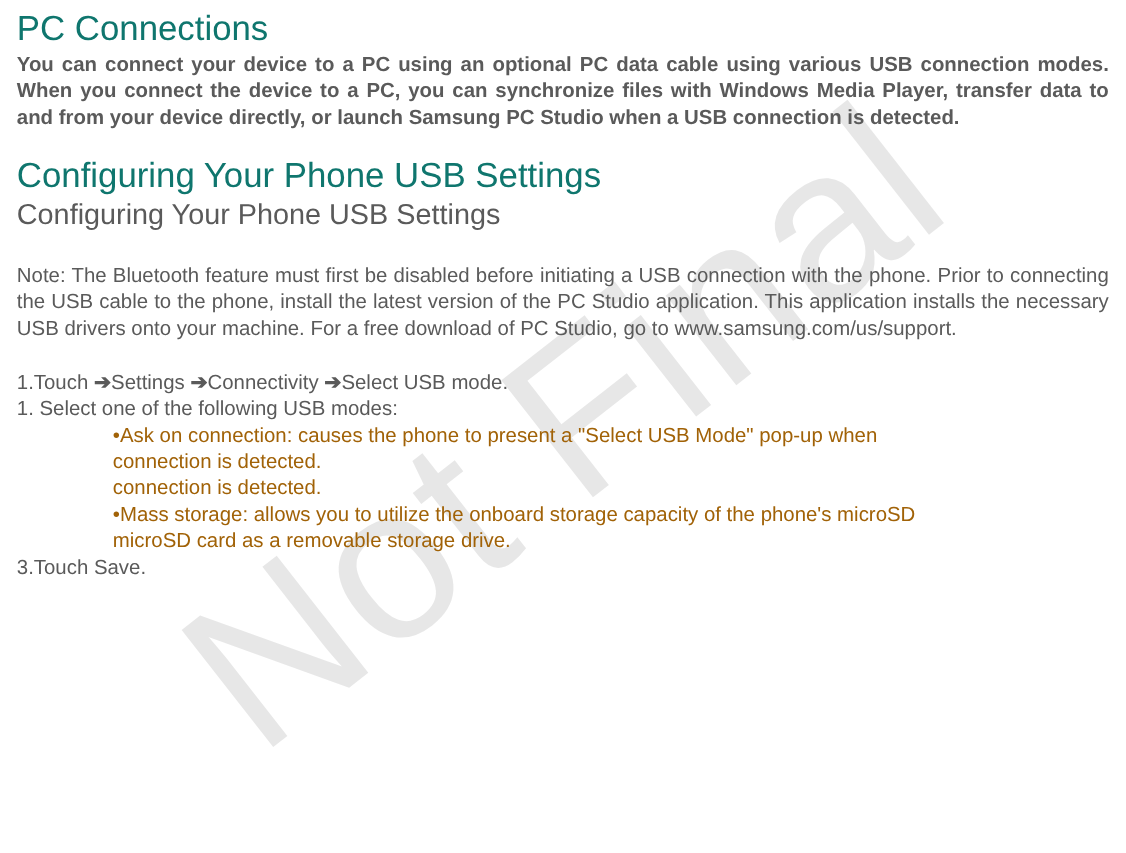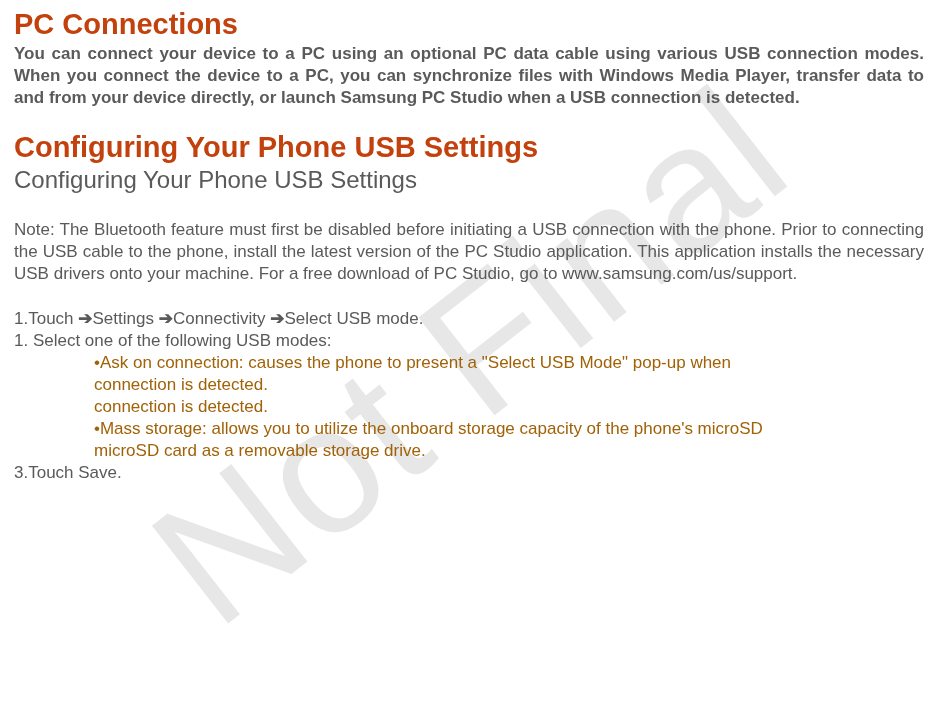--- a/index.html
+++ b/index.html
@@ -29,23 +29,23 @@
       white-space: nowrap;
       z-index: 1;
       letter-spacing: 2px;
     }
     .content {
       position: relative;
       z-index: 2;
       text-align: justify;
     }
     h1 {
-      color: #c2410c;
+      color: #0f766e;
       font-size: 29px;
-      font-weight: bold;
+      font-weight: normal;
       margin-bottom: 2px;
       text-align: left;
     }
     h2 {
       color: #5a5a5a;
       font-size: 24px;
       font-weight: 400;
       margin-bottom: 3px;
       text-align: left;
     }

